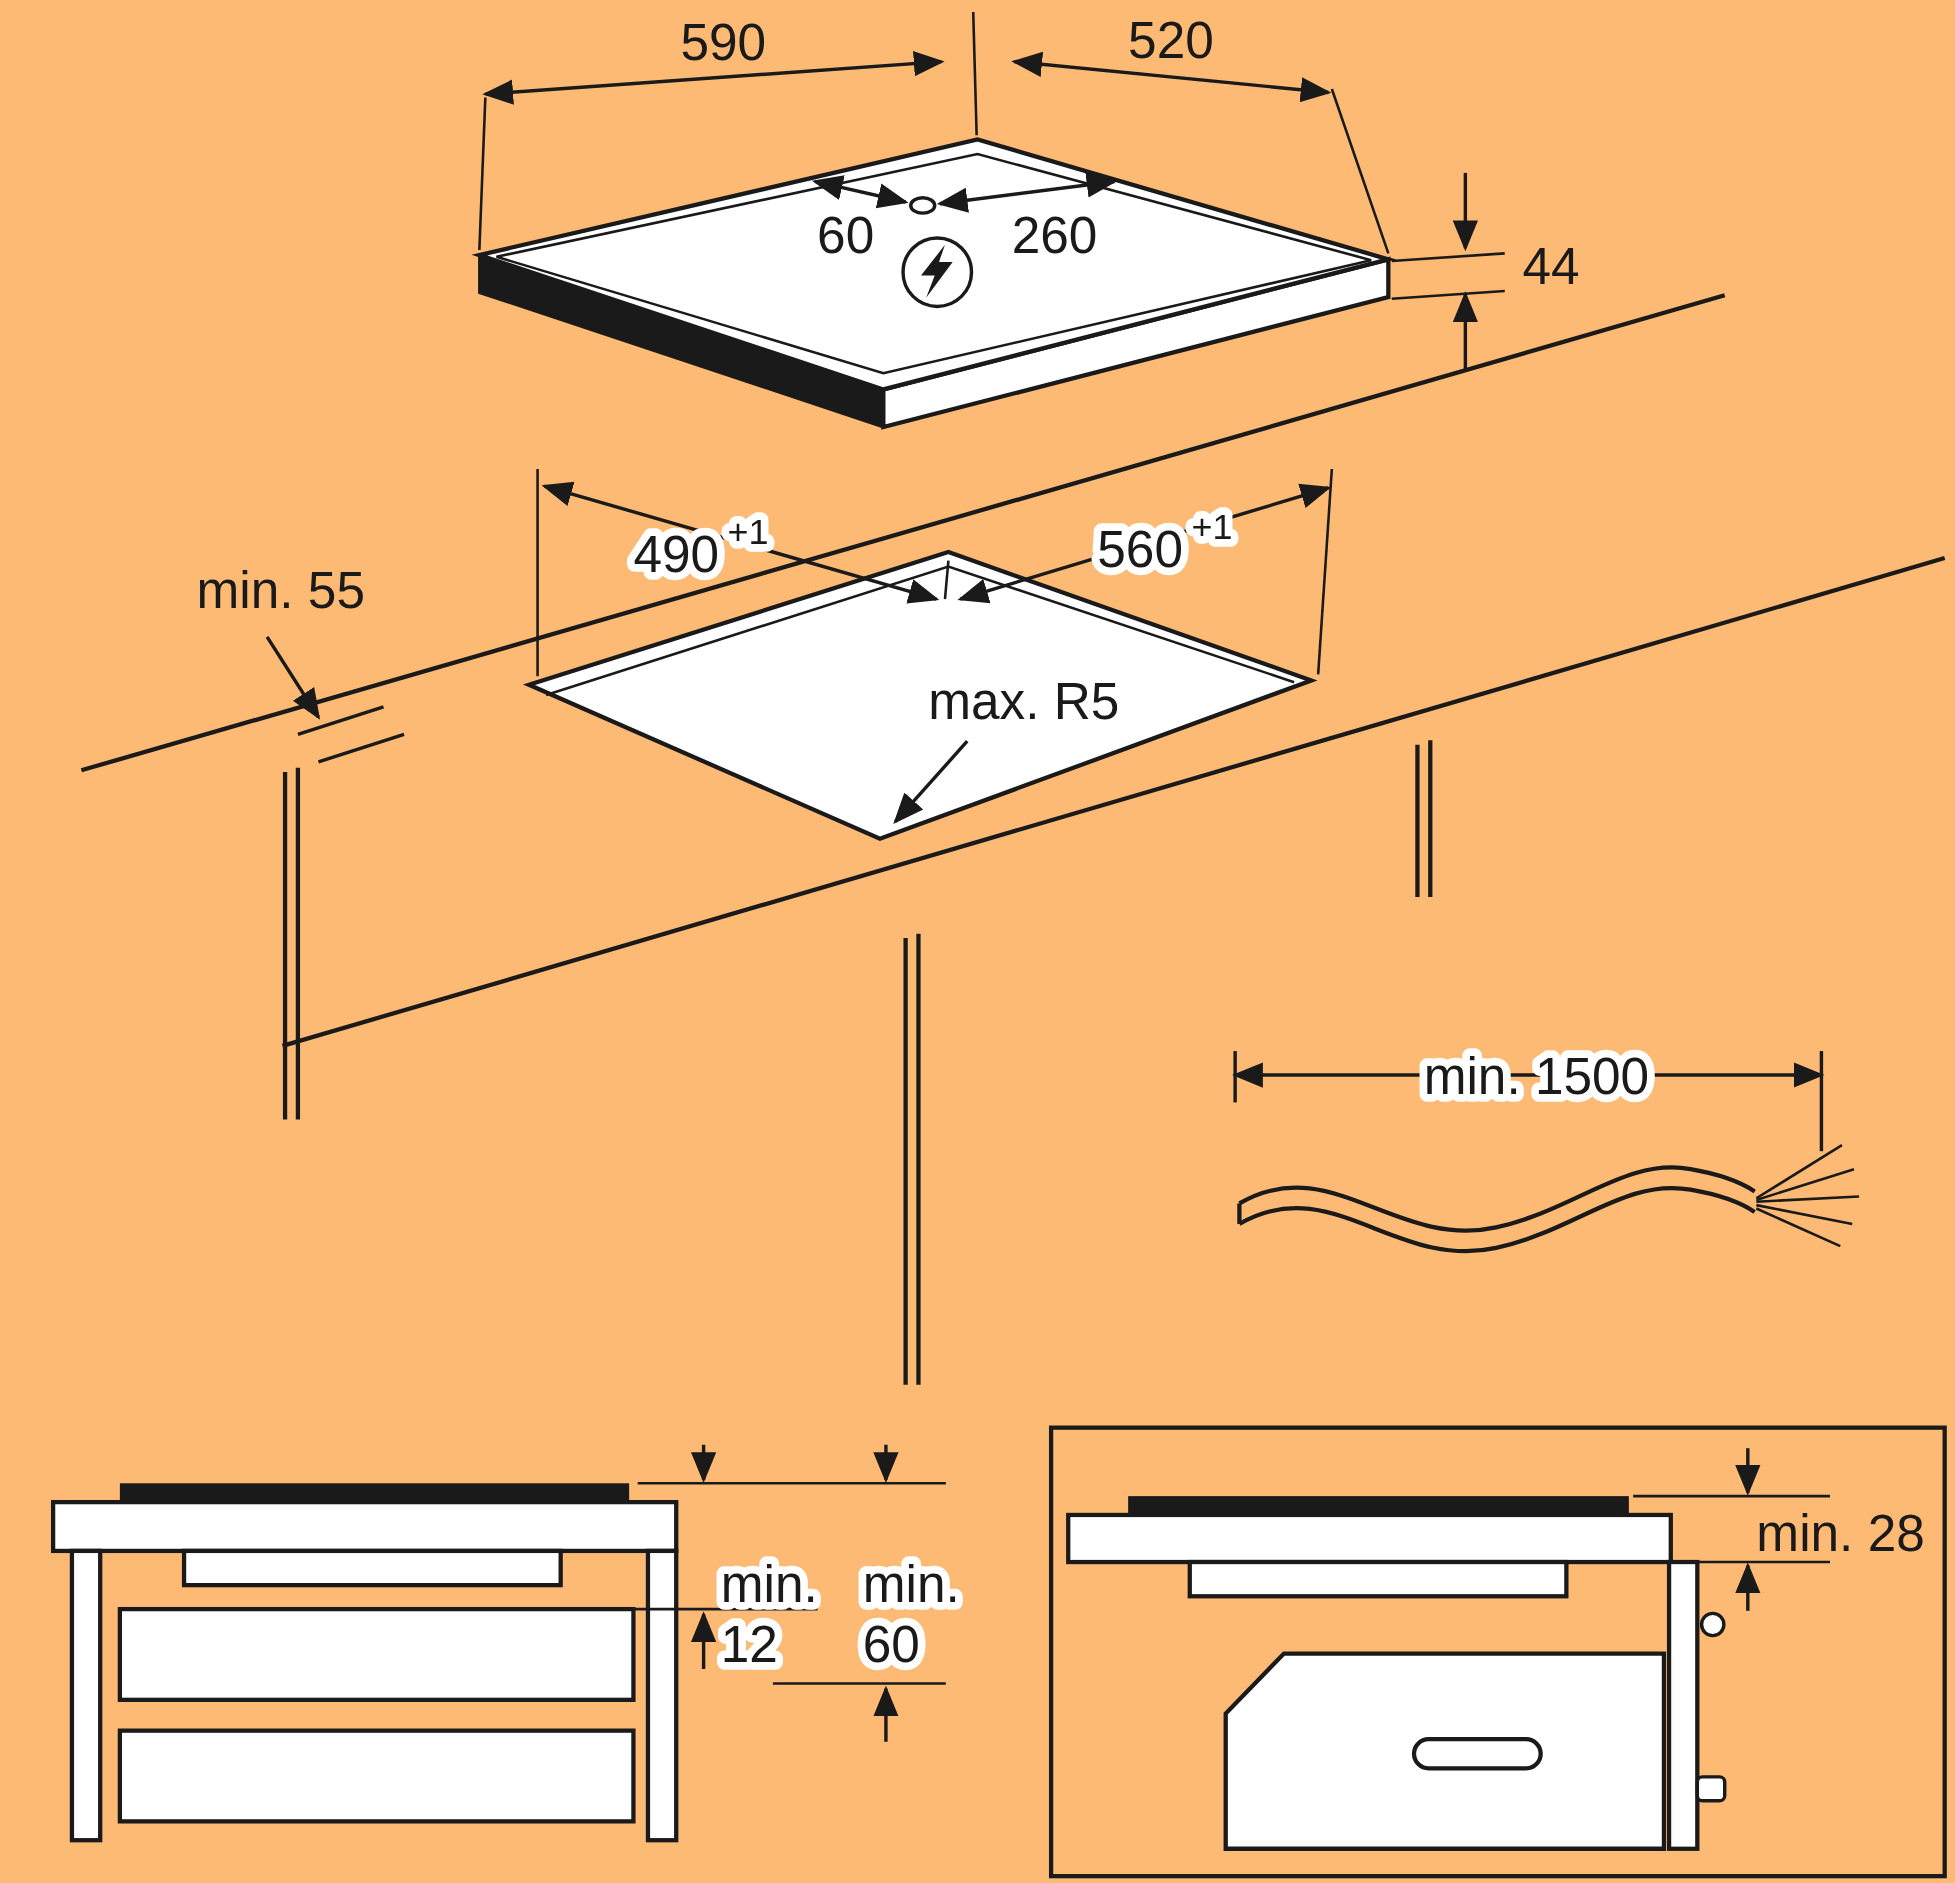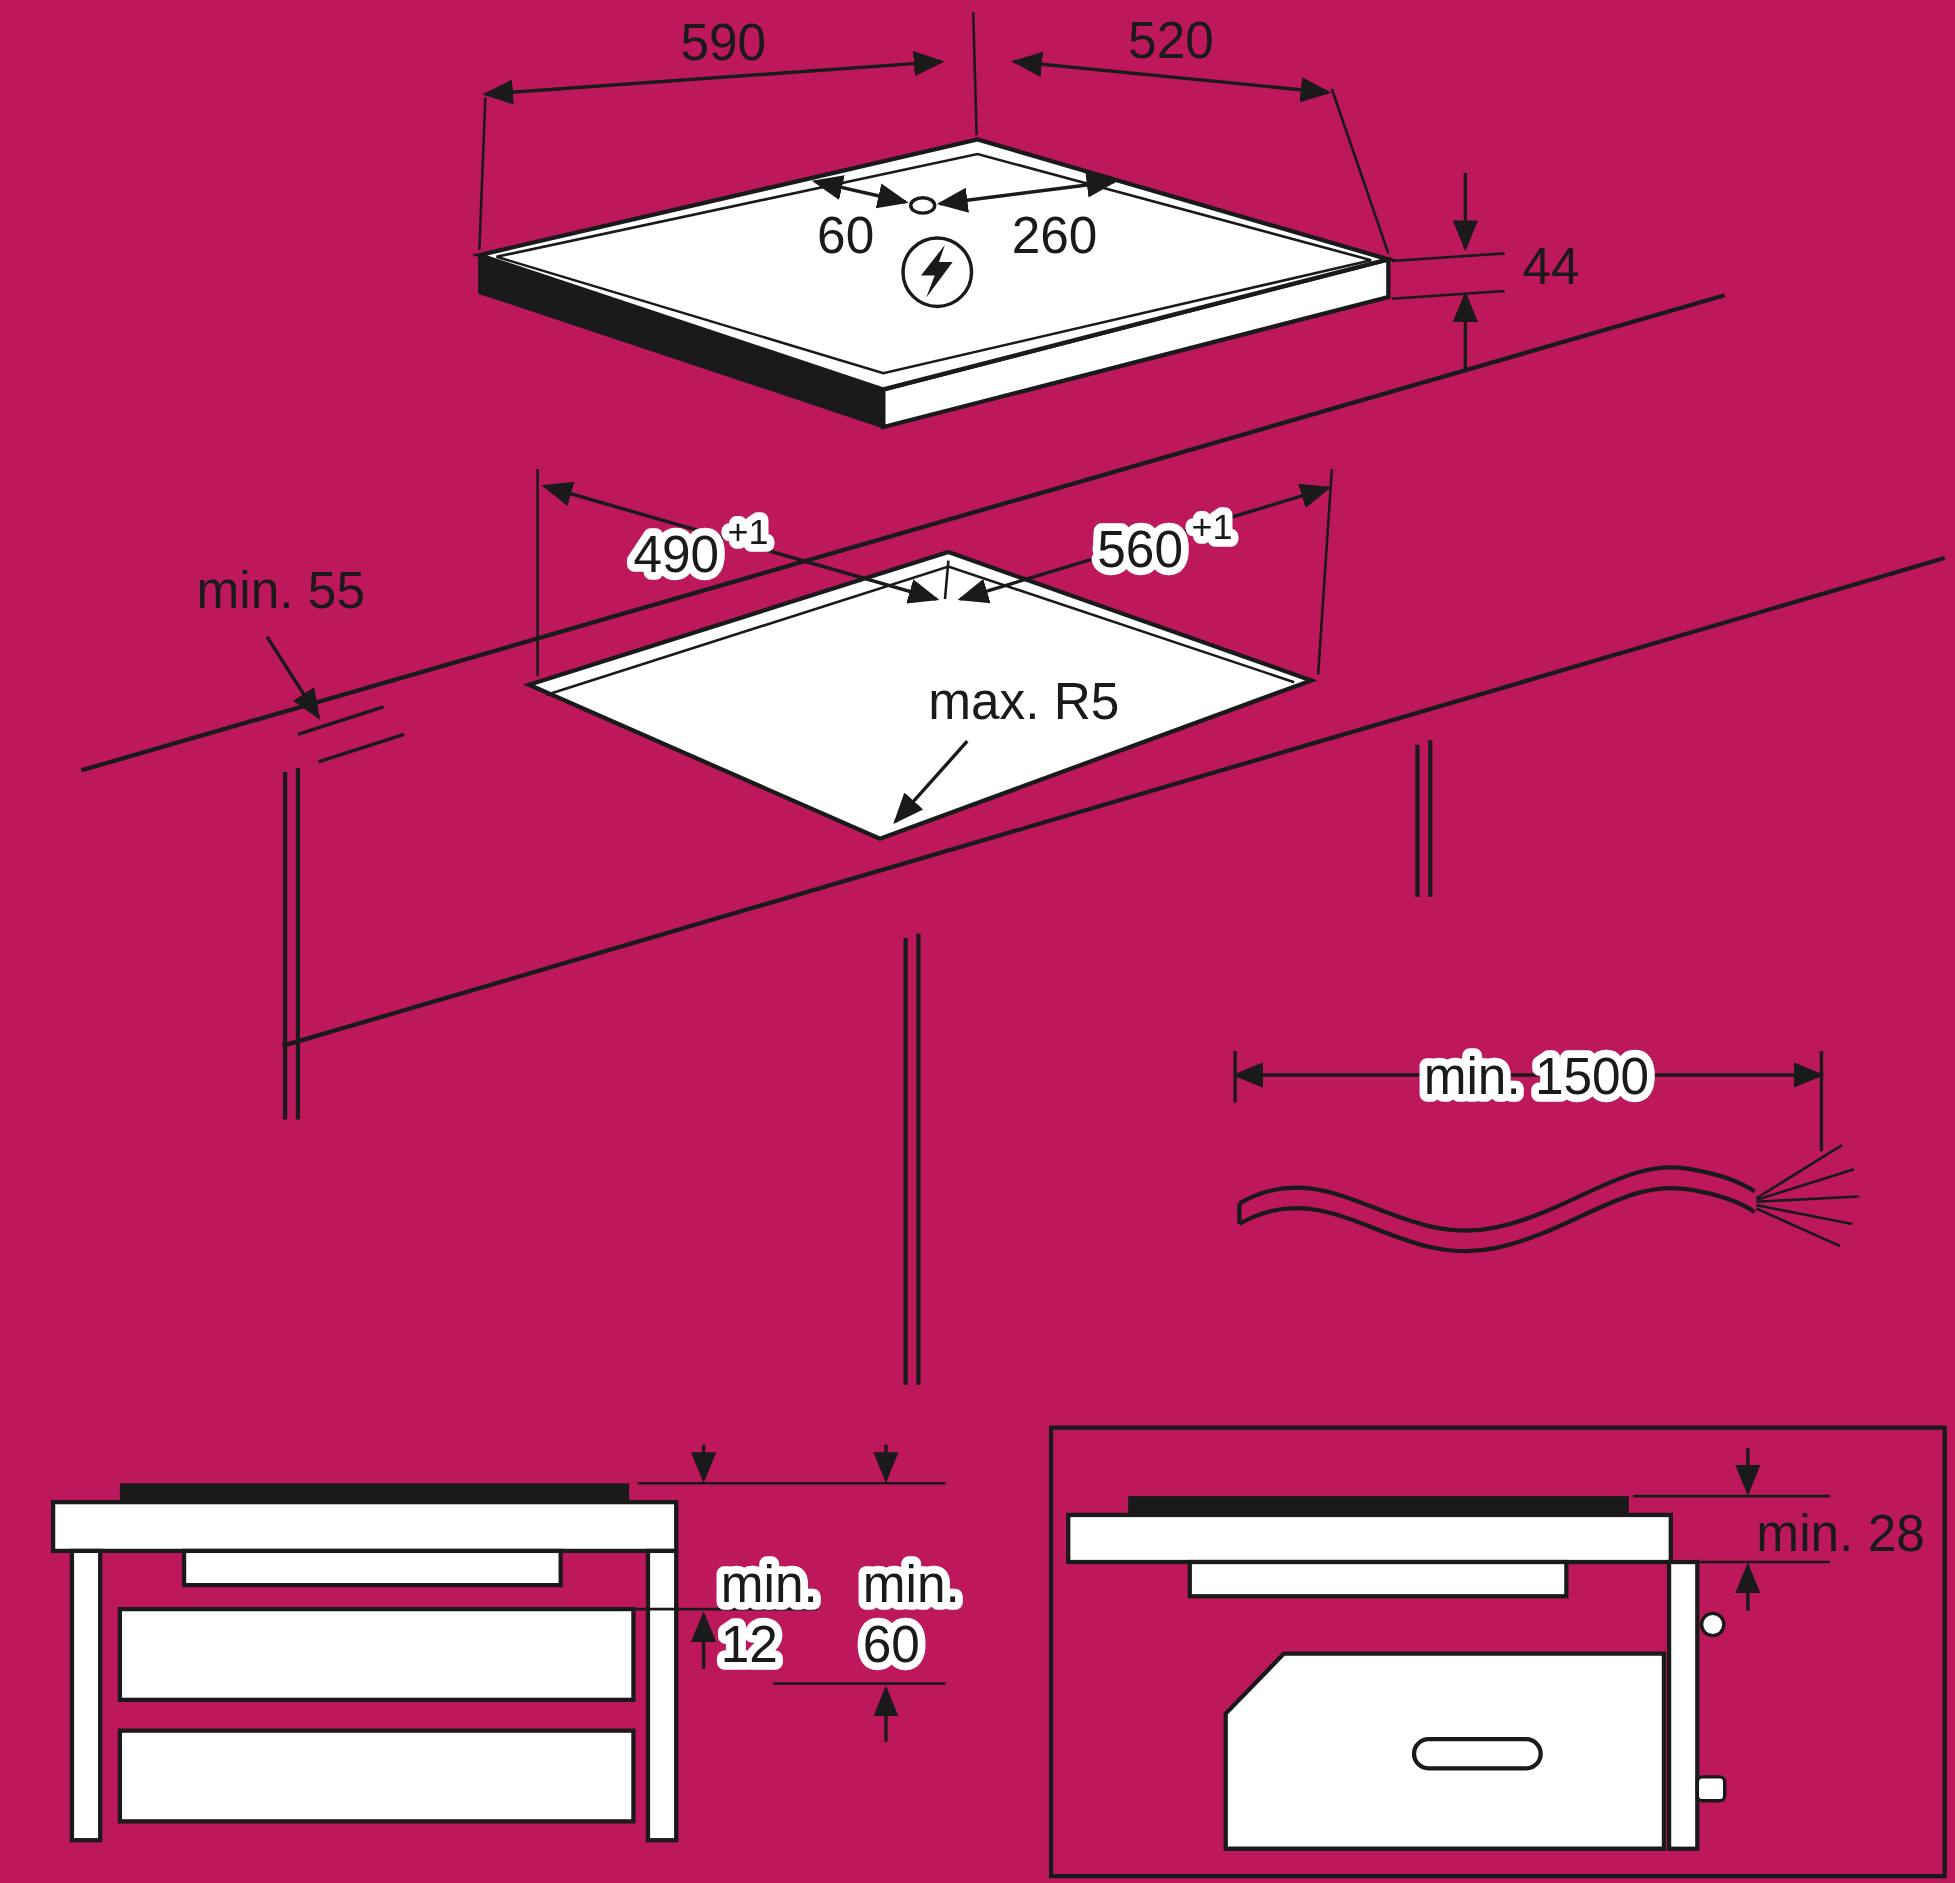--- a/index.html
+++ b/index.html
@@ -1,16 +1,16 @@
 <!DOCTYPE html>
 <html style="font-size:13.7px"><head>
 <meta charset="utf-8">
 <style>
   html, body { margin: 0; padding: 0; background: #ffffff; }
-  .stage { width: 1955px; height: 1883px; position: relative; background: #be185d; overflow: hidden; }
+  .stage { width: 1955px; height: 1883px; position: relative; background: #fdba74; overflow: hidden; }
   svg { display: block; }
   text { font-family: "Liberation Sans", sans-serif; fill: #1a1a1a; }
   .lbl { font-size: 60px; }
   .sup { font-size: 42px; }
   .halo { paint-order: stroke; stroke: #ffffff; stroke-width: 18px; stroke-linejoin: round; }
   .s5 { stroke: #1a1a1a; stroke-width: 5; fill: none; }
   .s4 { stroke: #1a1a1a; stroke-width: 4; fill: none; }
   .s3 { stroke: #1a1a1a; stroke-width: 3; fill: none; }
   .wfill { fill: #ffffff; }
   .bfill { fill: #1a1a1a; stroke: #1a1a1a; stroke-width: 3; }

